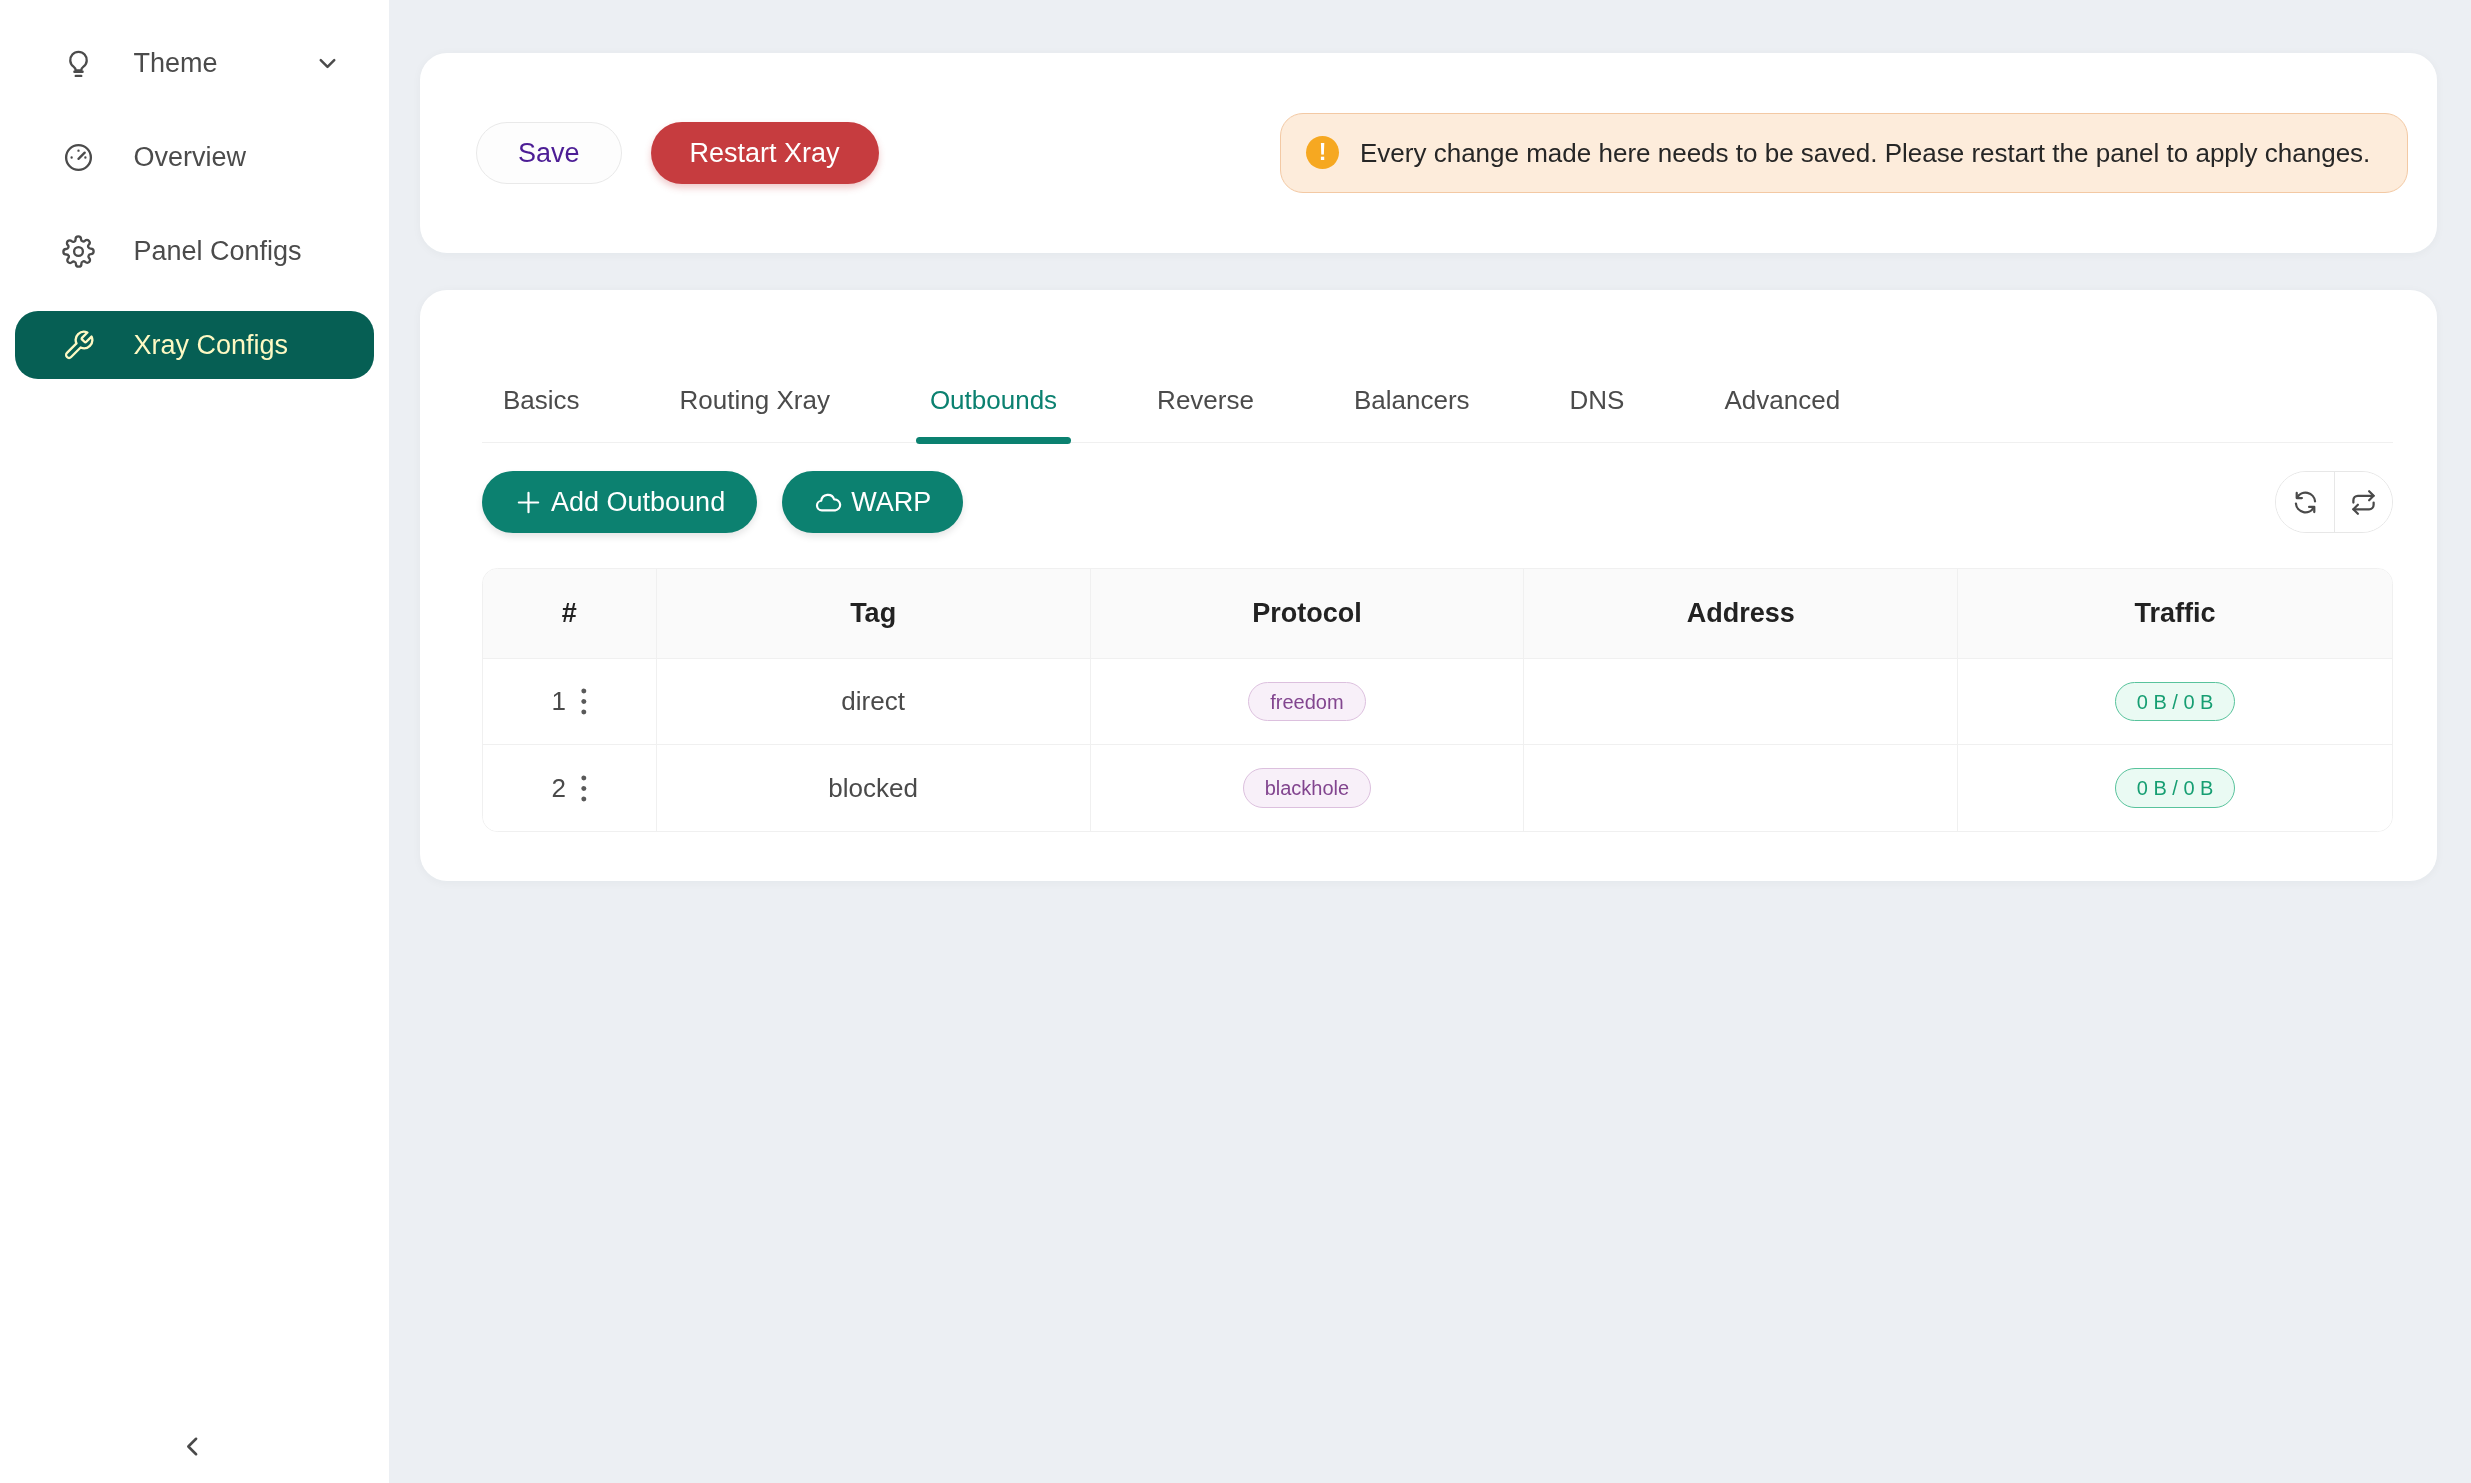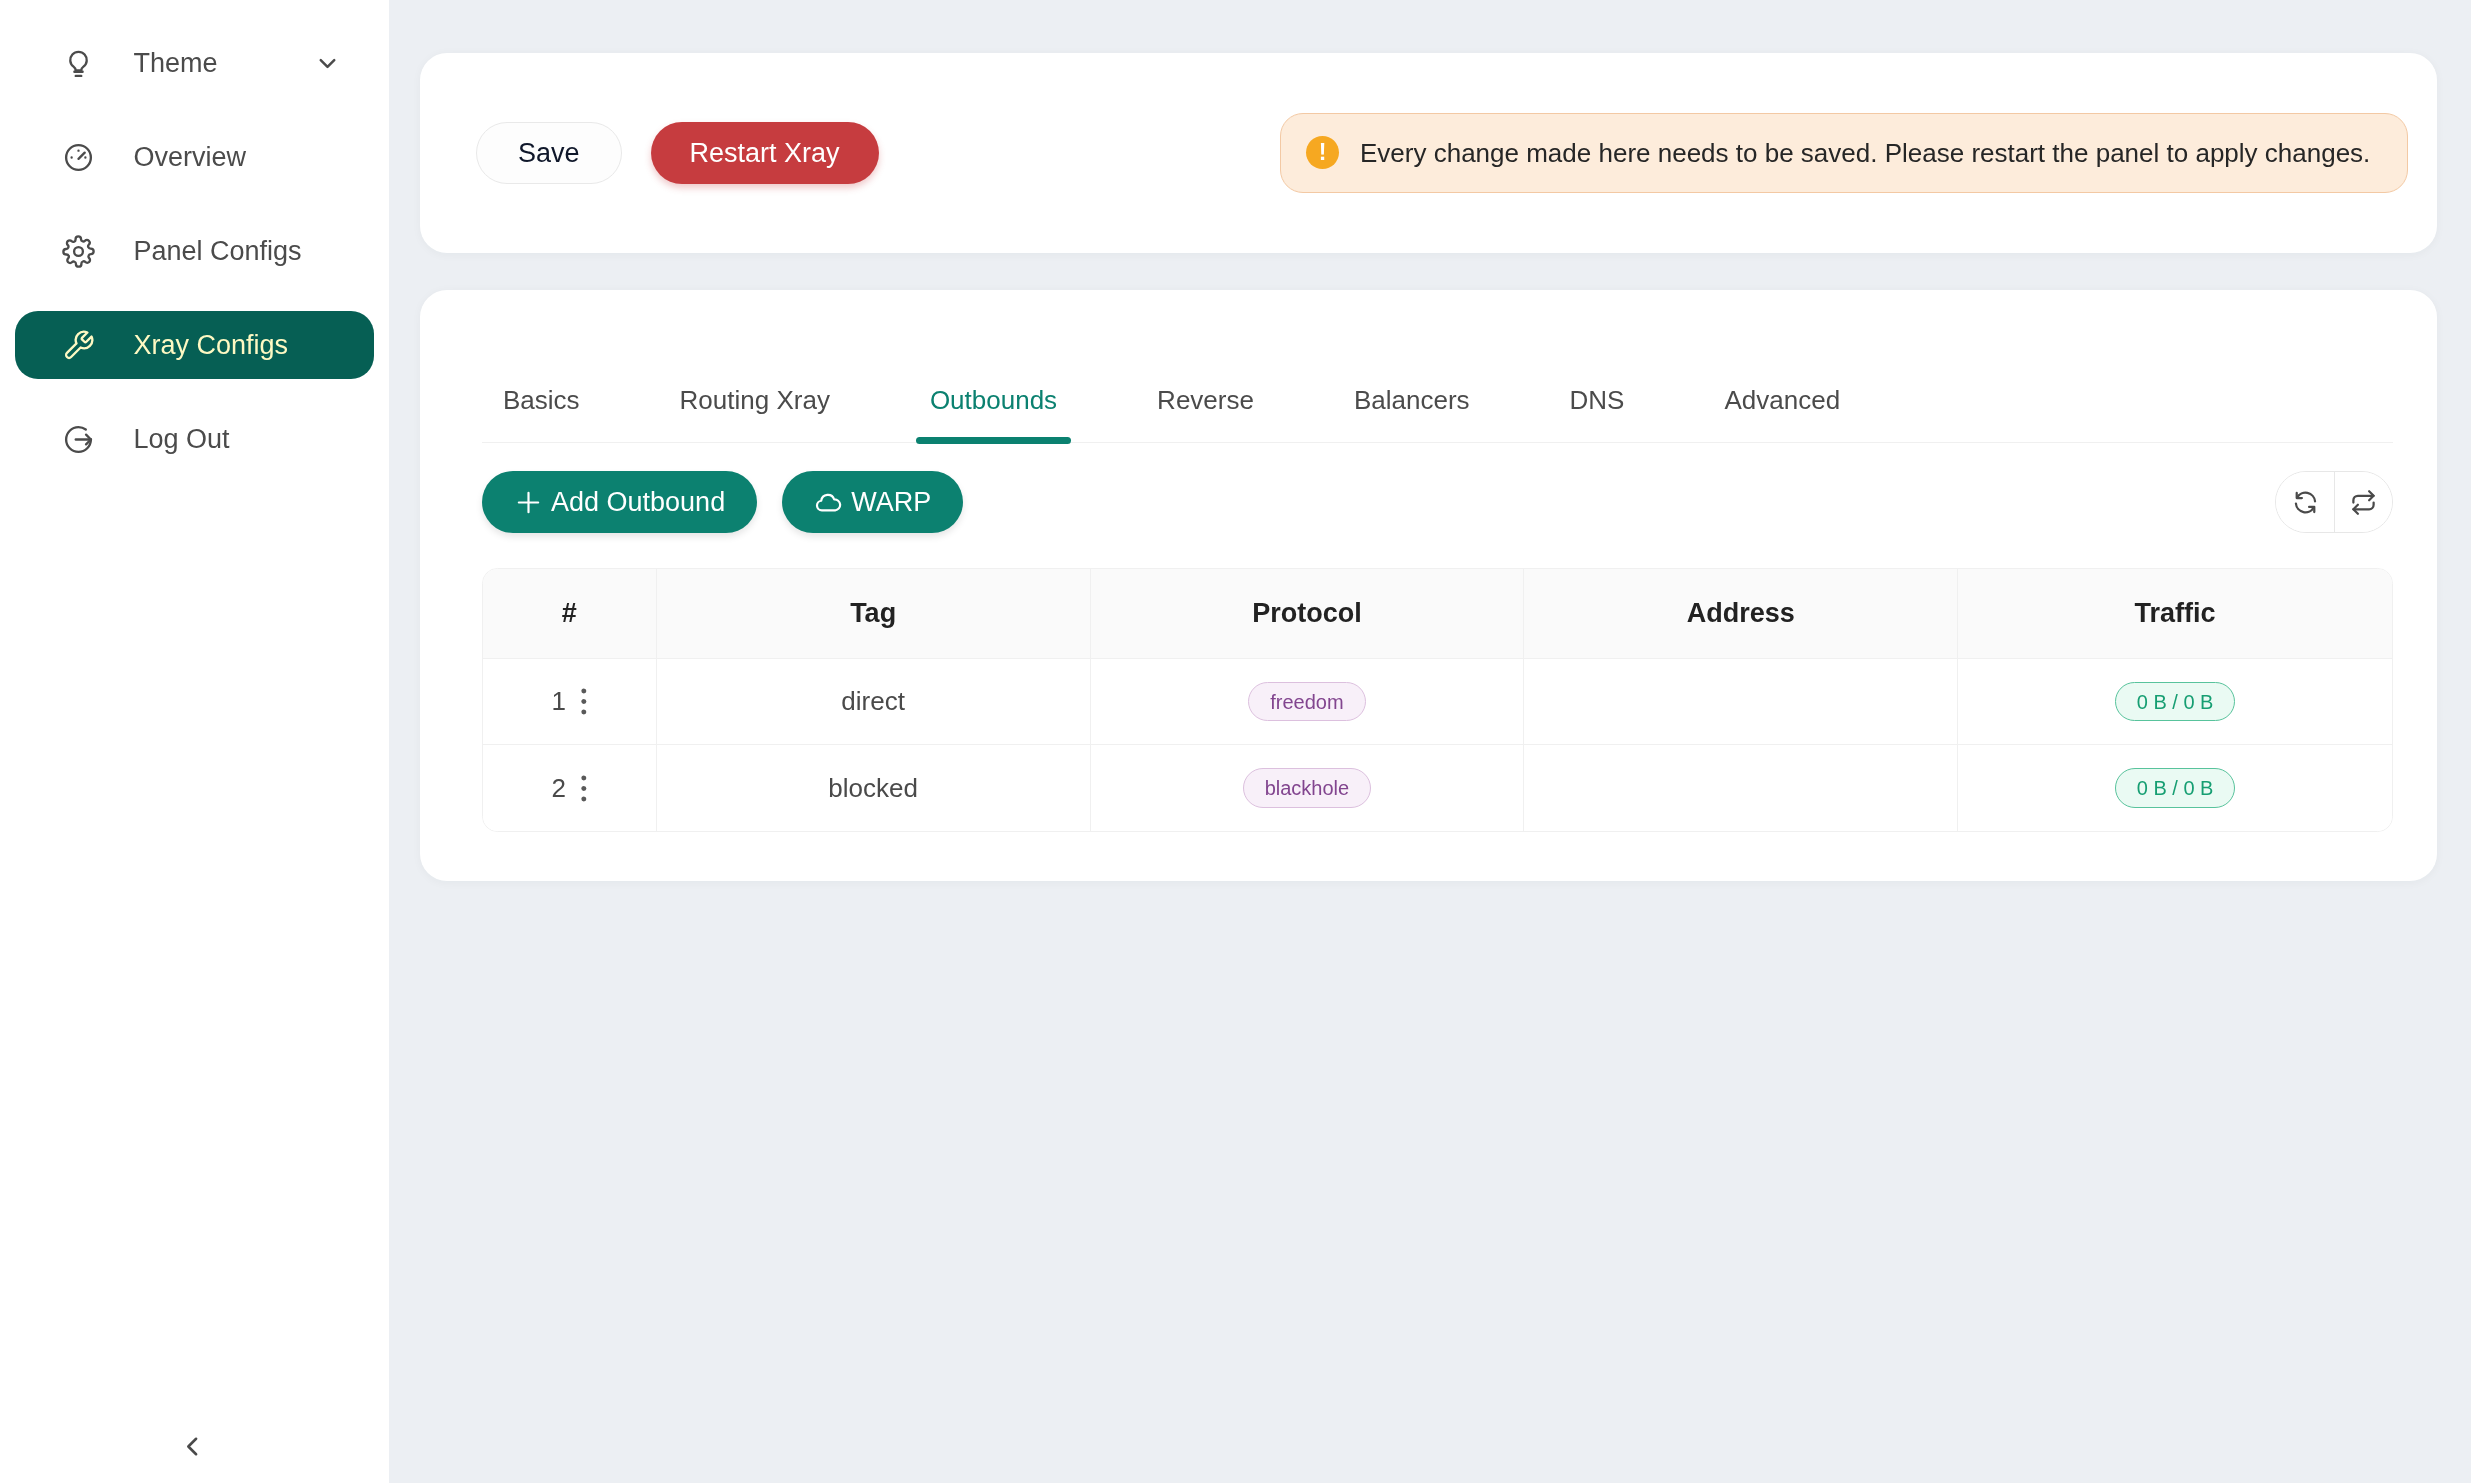--- a/index.html
+++ b/index.html
@@ -48,21 +48,21 @@
   .top-card {
     background:#ffffff; border-radius:27px; height:200px;
     display:flex; align-items:center;
     padding:0 29px 0 56px;
     box-shadow:0 1.9px 9.7px rgba(20,40,60,.04);
   }
   .btn { font-family:inherit; cursor:pointer; white-space:nowrap; }
   .btn-save {
     height:62px; padding:0 41px; border-radius:31px;
     background:#fdfdfd; border:1.9px solid #e9e9e9;
-    color:#0f172a; font-size:27px;
+    color:#4c1d95; font-size:27px;
   }
   .btn-restart {
     height:62px; padding:0 39px; border-radius:31px; margin-left:29px;
     background:#c63c3f; border:none; color:#ffffff; font-size:27px;
     box-shadow:0 3.9px 7.7px rgba(198,60,63,.28);
   }
   .alert {
     margin-left:auto; width:1128px;
     background:#fdecdb; border:1.9px solid #f3c9a4; border-radius:23px;
     padding:19.3px 25px; display:flex; gap:21px; align-items:flex-start;
@@ -189,30 +189,20 @@
 
       <div class="side-item active">
         <span class="si-icon">
           <svg viewBox="0 0 24 24" fill="none" stroke="currentColor" stroke-width="1.7" stroke-linecap="round" stroke-linejoin="round">
               <path d="M14.7 6.3a1 1 0 0 0 0 1.4l1.6 1.6a1 1 0 0 0 1.4 0l3.77-3.77a6 6 0 0 1-7.94 7.94l-6.91 6.91a2.12 2.12 0 0 1-3-3l6.91-6.91a6 6 0 0 1 7.94-7.94l-3.76 3.76z"></path>
             </svg>
         </span>
         <span class="si-label">Xray Configs</span>
       </div>
 
-      <div class="side-item">
-        <span class="si-icon">
-          <svg viewBox="0 0 24 24" fill="none" stroke="currentColor" stroke-width="1.7" stroke-linecap="round" stroke-linejoin="round">
-              <path d="M21 12a9 9 0 1 1-9-9c2 0 3.8.65 5.3 1.75"></path>
-              <path d="M10 12h11"></path>
-              <path d="M17.5 8.5L21 12l-3.5 3.5"></path>
-            </svg>
-        </span>
-        <span class="si-label">Log Out</span>
-      </div>
 
     </nav>
     <button class="collapse-btn">
       <span style="display:flex;">
         <svg viewBox="0 0 24 24" fill="none" stroke="currentColor" stroke-width="2" stroke-linecap="round" stroke-linejoin="round">
             <polyline points="14 6 8 12 14 18"></polyline>
           </svg>
       </span>
     </button>
   </aside>

